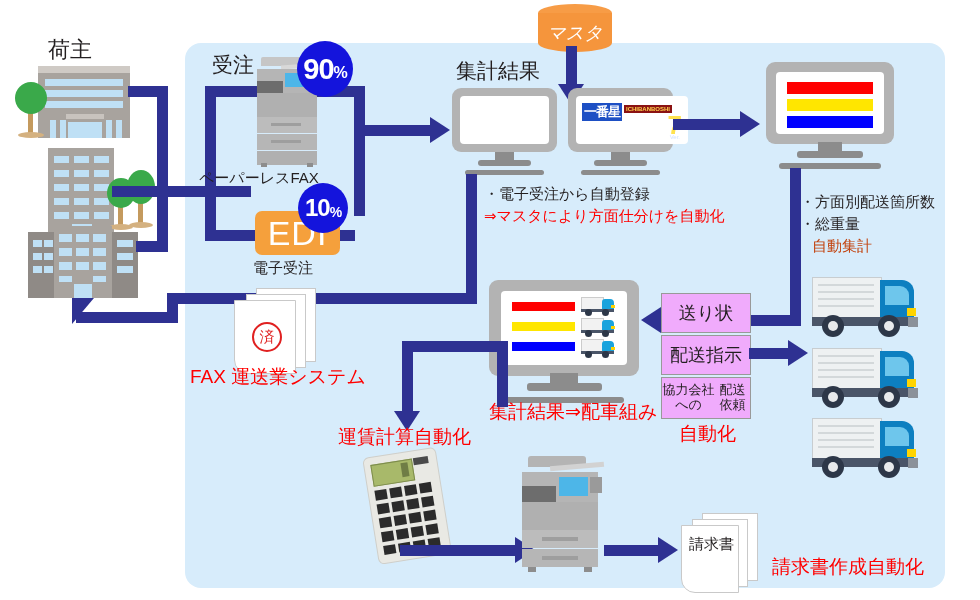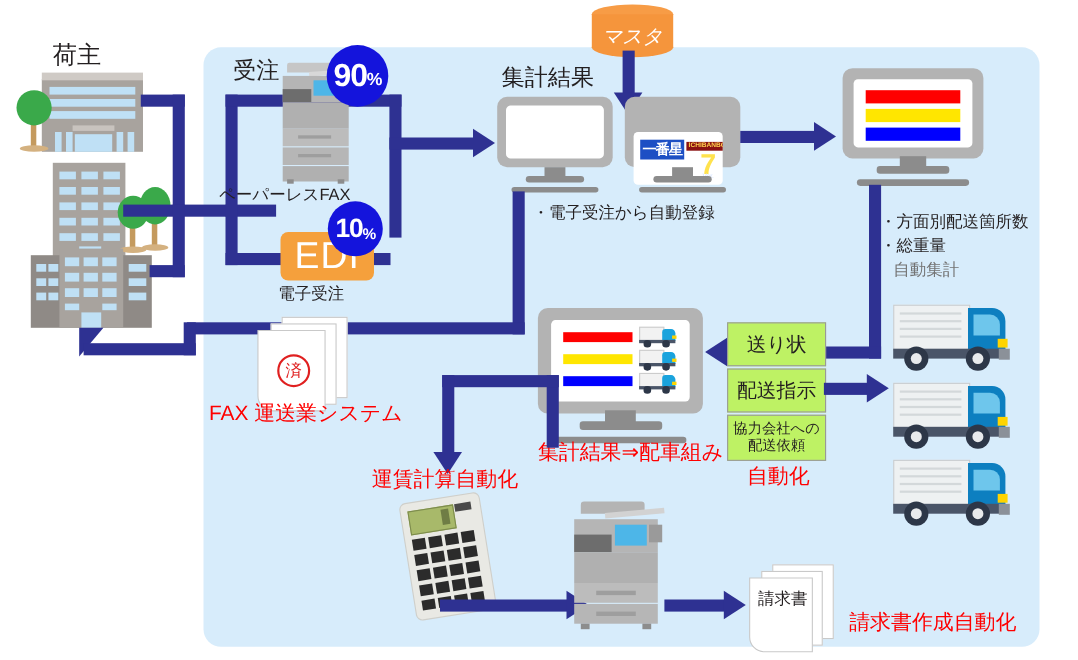--- a/index.html
+++ b/index.html
@@ -49,21 +49,21 @@
         position:relative;overflow:hidden;}
   .ichi .l1{position:absolute;left:6px;top:7px;font-size:13px;color:#fff;font-weight:bold;
             background:#1d4fc4;padding:0 2px;letter-spacing:-1px;}
   .ichi .l1b{position:absolute;left:48px;top:9px;font-size:6px;color:#ffd24d;font-weight:bold;
             background:#8b1212;padding:1px 2px;letter-spacing:0px;}
   .ichi .l2{position:absolute;left:5px;top:24px;font-size:11px;color:#fff;letter-spacing:-1px;}
   .ichi .l3{position:absolute;right:6px;top:16px;font-size:26px;color:#ffe24d;font-weight:bold;line-height:1;}
   .ichi .l4{position:absolute;right:8px;bottom:4px;font-size:6px;color:#cfe0ff;}
   .cbar{position:absolute;left:0;}
   
-  .docbox{position:absolute;background:#bef264;border:1px solid #999;
+  .docbox{position:absolute;background:#f0abfc;border:1px solid #999;
           display:flex;align-items:center;justify-content:center;text-align:center;
           font-size:18px;color:#231f20;line-height:1.15;}
   .docbox.sm{font-size:13px;}
   
   .truck{position:absolute;}
   
   .paper{position:absolute;background:#fff;border:1px solid #c9c9c9;}
   
   .bld{position:absolute;}
   .stamp{position:absolute;color:#e02020;border:2px solid #e02020;border-radius:50%;
@@ -233,54 +233,55 @@
       <span class="a">FAX</span>
       <span class="b">データ</span>
     </div>
     <div class="neck" style="left:43px;top:64px;width:19px;height:10px;"></div>
     <div class="base" style="left:26px;top:72px;width:53px;height:6px;"></div>
     <div class="base" style="left:13px;top:82px;width:79px;height:5px;"></div>
   </div>
 
   <div class="mon" style="left:568px;top:88px;width:105px;height:86px;">
     <div class="bez"></div>
-    <div class="scr ichi" style="left:8px;top:8px;width:81px;height:48px;margin-top:24px;">
+    <div class="scr ichi" style="left:8px;top:8px;width:112px;height:48px;">
       <span class="l1">一番星</span>
       <span class="l1b">ICHIBANBOSHI</span>
       <span class="l2">運送業システム</span>
       <span class="l3">7</span>
       <span class="l4">Ver.</span>
     </div>
     <div class="neck" style="left:43px;top:64px;width:19px;height:10px;"></div>
     <div class="base" style="left:26px;top:72px;width:53px;height:6px;"></div>
     <div class="base" style="left:13px;top:82px;width:79px;height:5px;"></div>
   </div>
 
   <div class="bar" style="left:673px;top:119px;width:70px;height:11px;"></div>
   <div class="arrow ar-right" style="left:740px;top:111px;"></div>
 
   <div class="abs" style="left:484px;top:183px;">
     <div class="bullets">・電子受注から自動登録</div>
+    <div class="bullets r" style="color:#ff0000;">⇒マスタにより方面仕分けを自動化</div>
   </div>
 
   <div class="mon" style="left:766px;top:62px;width:128px;height:110px;">
     <div class="bez" style="bottom:28px;"></div>
     <div class="scr" style="left:10px;top:10px;width:108px;height:62px;background:#fff;">
       <div class="cbar" style="top:10px;left:11px;width:86px;height:12px;background:#ff0000;"></div>
       <div class="cbar" style="top:27px;left:11px;width:86px;height:12px;background:#ffe600;"></div>
       <div class="cbar" style="top:44px;left:11px;width:86px;height:12px;background:#0000ff;"></div>
     </div>
     <div class="neck" style="left:52px;top:80px;width:24px;height:11px;"></div>
     <div class="base" style="left:31px;top:89px;width:66px;height:7px;"></div>
     <div class="base" style="left:13px;top:101px;width:102px;height:6px;"></div>
   </div>
   <div class="abs" style="left:800px;top:191px;">
     <div class="bullets">・方面別配送箇所数</div>
     <div class="bullets">・総重量</div>
-    <div class="bullets" style="color:#737373;padding-left:12px;">自動集計</div>
+    <div class="bullets" style="color:#c2410c;padding-left:12px;">自動集計</div>
   </div>
 
   <div class="bar" style="left:790px;top:168px;width:11px;height:158px;"></div>
   <div class="bar" style="left:660px;top:315px;width:141px;height:11px;"></div>
   <div class="arrow ar-left" style="left:641px;top:307px;"></div>
 
   <div class="bar" style="left:466px;top:174px;width:11px;height:130px;"></div>
   <div class="bar" style="left:170px;top:293px;width:307px;height:11px;"></div>
   <div class="bar" style="left:76px;top:312px;width:102px;height:11px;"></div>
   <div class="bar" style="left:167px;top:293px;width:11px;height:30px;"></div>
@@ -336,21 +337,21 @@
   <div class="abs" style="left:489px;top:400px;">
     <span class="lbl-red">集計結果⇒配車組み</span>
   </div>
 
   <div class="docbox" style="left:661px;top:293px;width:88px;height:38px;">
     <span>送り状</span>
   </div>
   <div class="docbox" style="left:661px;top:335px;width:88px;height:38px;">
     <span>配送指示</span>
   </div>
-  <div class="docbox sm" style="left:661px;top:377px;width:88px;height:40px;flex-direction:column;">
+  <div class="docbox sm" style="left:661px;top:377px;width:88px;height:40px;flex-direction:row;">
     <span>協力会社への</span>
     <span>配送依頼</span>
   </div>
   <div class="abs" style="left:679px;top:422px;">
     <span class="lbl-red">自動化</span>
   </div>
 
   <div class="bar" style="left:749px;top:348px;width:42px;height:11px;"></div>
   <div class="arrow ar-right" style="left:788px;top:340px;"></div>
 

